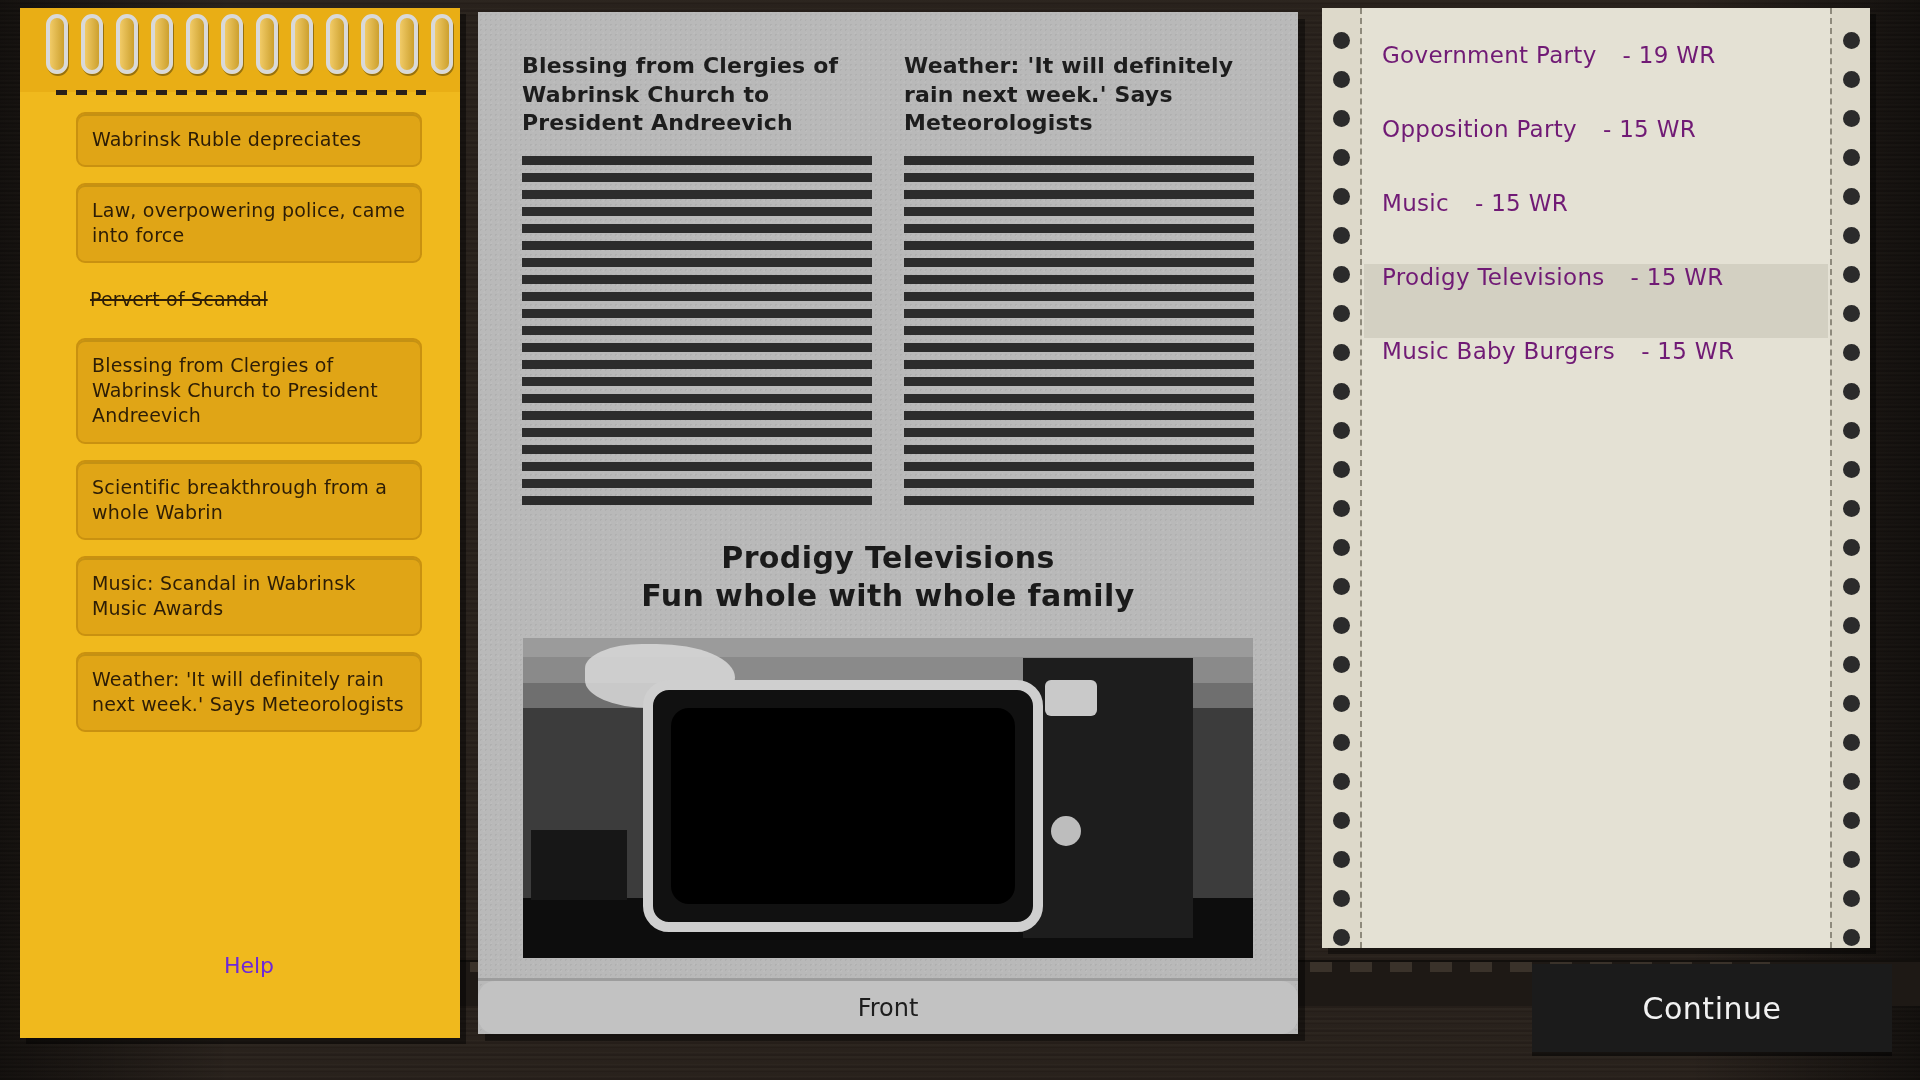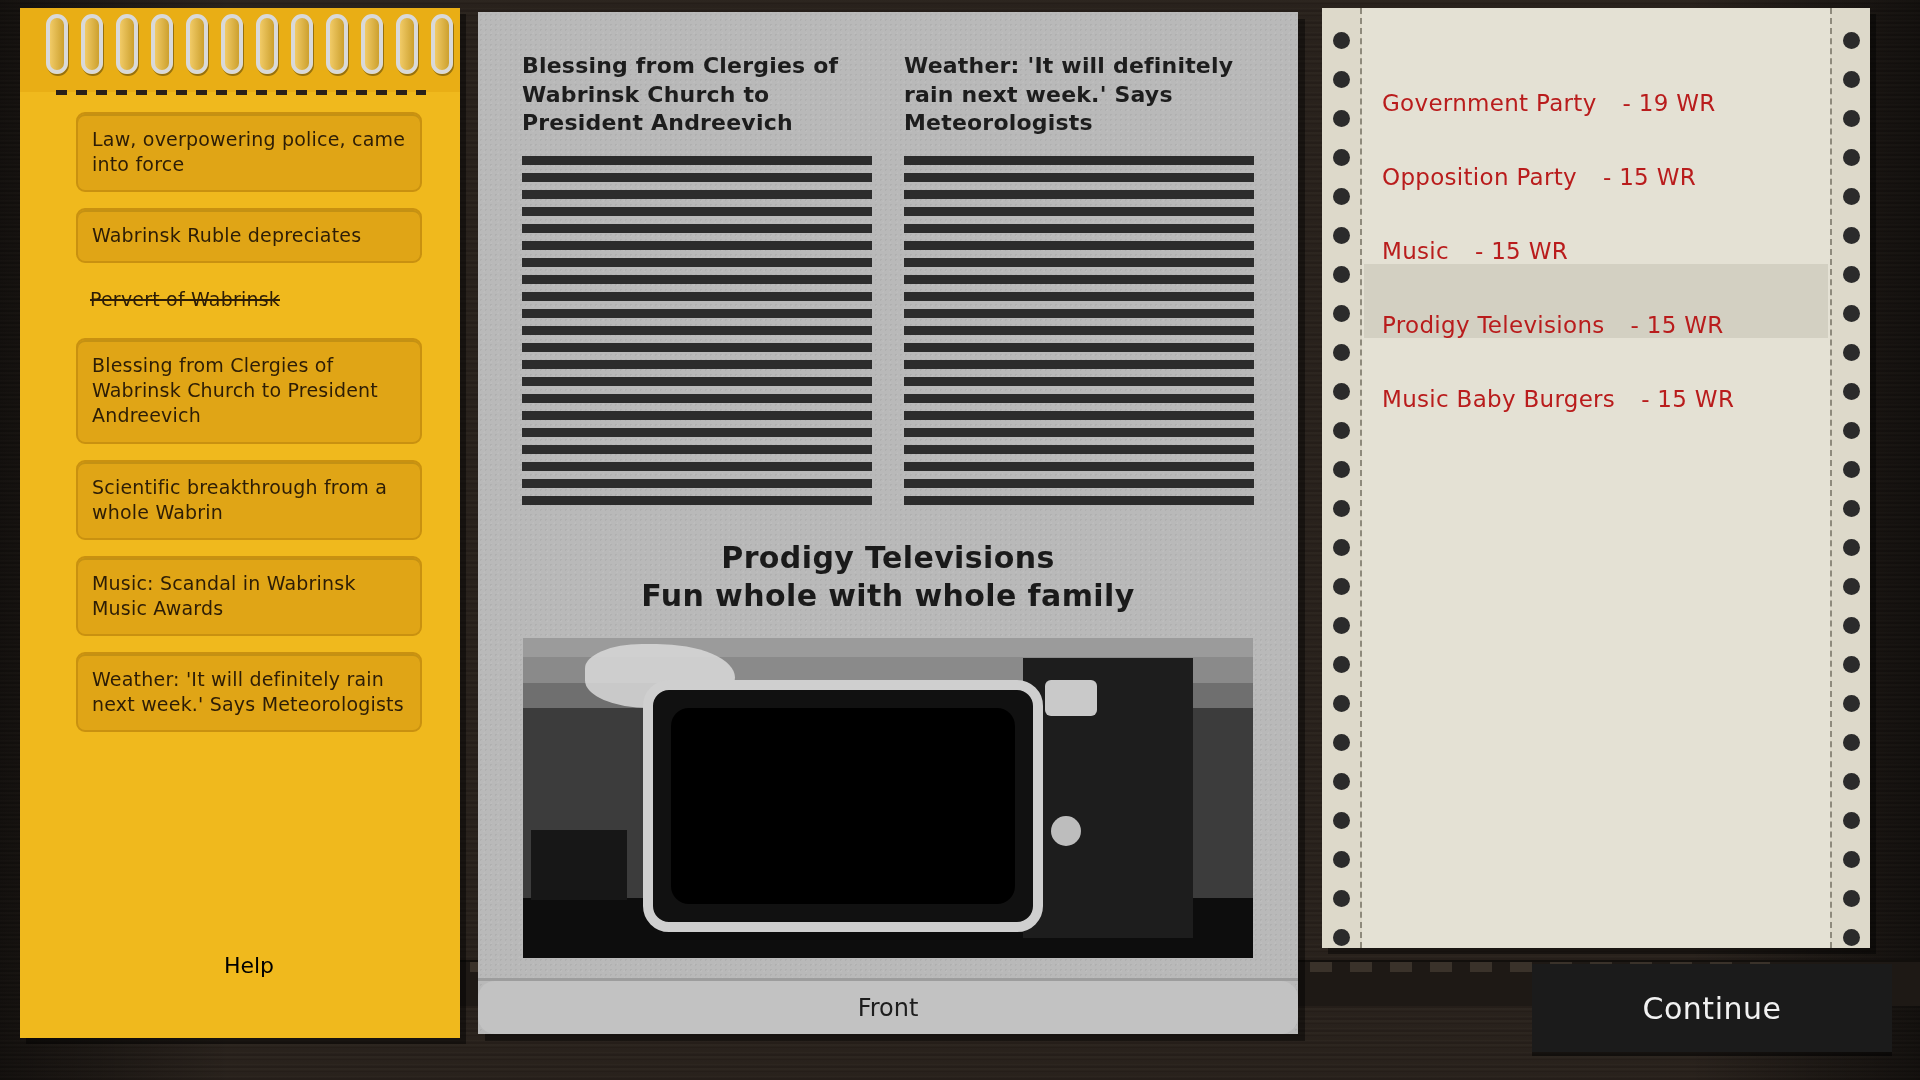--- a/index.html
+++ b/index.html
@@ -84,21 +84,21 @@
     background: transparent;
     border: none;
     box-shadow: none;
     padding: 8px 14px 10px 14px;
     text-decoration: line-through;
     text-decoration-thickness: 2px;
   }
   .help-btn {
     position: absolute; left: 56px; right: 38px; bottom: 52px;
     text-align: center;
-    color: #000000;
+    color: #6d28d9;
     font-size: 22px;
     padding: 8px 0;
     cursor: pointer;
   }
 
   
   .paper {
     position: absolute; left: 478px; top: 12px;
     width: 820px; height: 1022px;
     background: #b9b9b9;
@@ -206,25 +206,25 @@
   }
   .sprocket.left { left: 0; border-right: 2px dashed #8e8a7c; }
   .sprocket.right { right: 0; border-left: 2px dashed #8e8a7c; }
   .holes { display: flex; flex-direction: column; gap: 22px; padding-top: 24px; align-items: center; }
   .hole { width: 17px; height: 17px; border-radius: 50%; background: #2b2b2b; }
   .print-list {
     position: absolute; left: 42px; right: 42px; top: 34px;
     display: flex; flex-direction: column;
   }
   .print-row {
-    display: flex; align-items: flex-end;
+    display: flex; align-items: flex-start;
     height: 74px;
     padding: 0 18px;
     font-size: 23px;
-    color: #b91c1c;
+    color: #701a75;
     letter-spacing: .3px;
     cursor: pointer;
   }
   .print-row.selected { background: #d3d0c2; }
   .print-row .name { margin-right: 26px; }
   .print-row .price { }
 
   
   .continue {
     position: absolute; right: 28px; bottom: 28px;
@@ -259,23 +259,23 @@
       <div class="ring"></div>
       <div class="ring"></div>
       <div class="ring"></div>
       <div class="ring"></div>
       <div class="ring"></div>
       <div class="ring"></div>
     </div>
     <div class="perforation"></div>
 
     <div class="note-list">
+      <div class="note-item">Wabrinsk Ruble depreciates</div>
       <div class="note-item">Law, overpowering police, came into force</div>
-      <div class="note-item">Wabrinsk Ruble depreciates</div>
-      <div class="note-item plain">Pervert of Wabrinsk</div>
+      <div class="note-item plain">Pervert of Scandal</div>
       <div class="note-item">Blessing from Clergies of Wabrinsk Church to President Andreevich</div>
       <div class="note-item">Scientific breakthrough from a whole Wabrin</div>
       <div class="note-item">Music: Scandal in Wabrinsk Music Awards</div>
       <div class="note-item">Weather: 'It will definitely rain next week.' Says Meteorologists</div>
     </div>
 
     <div class="help-btn">Help</div>
   </div>
 
   <div class="paper">

